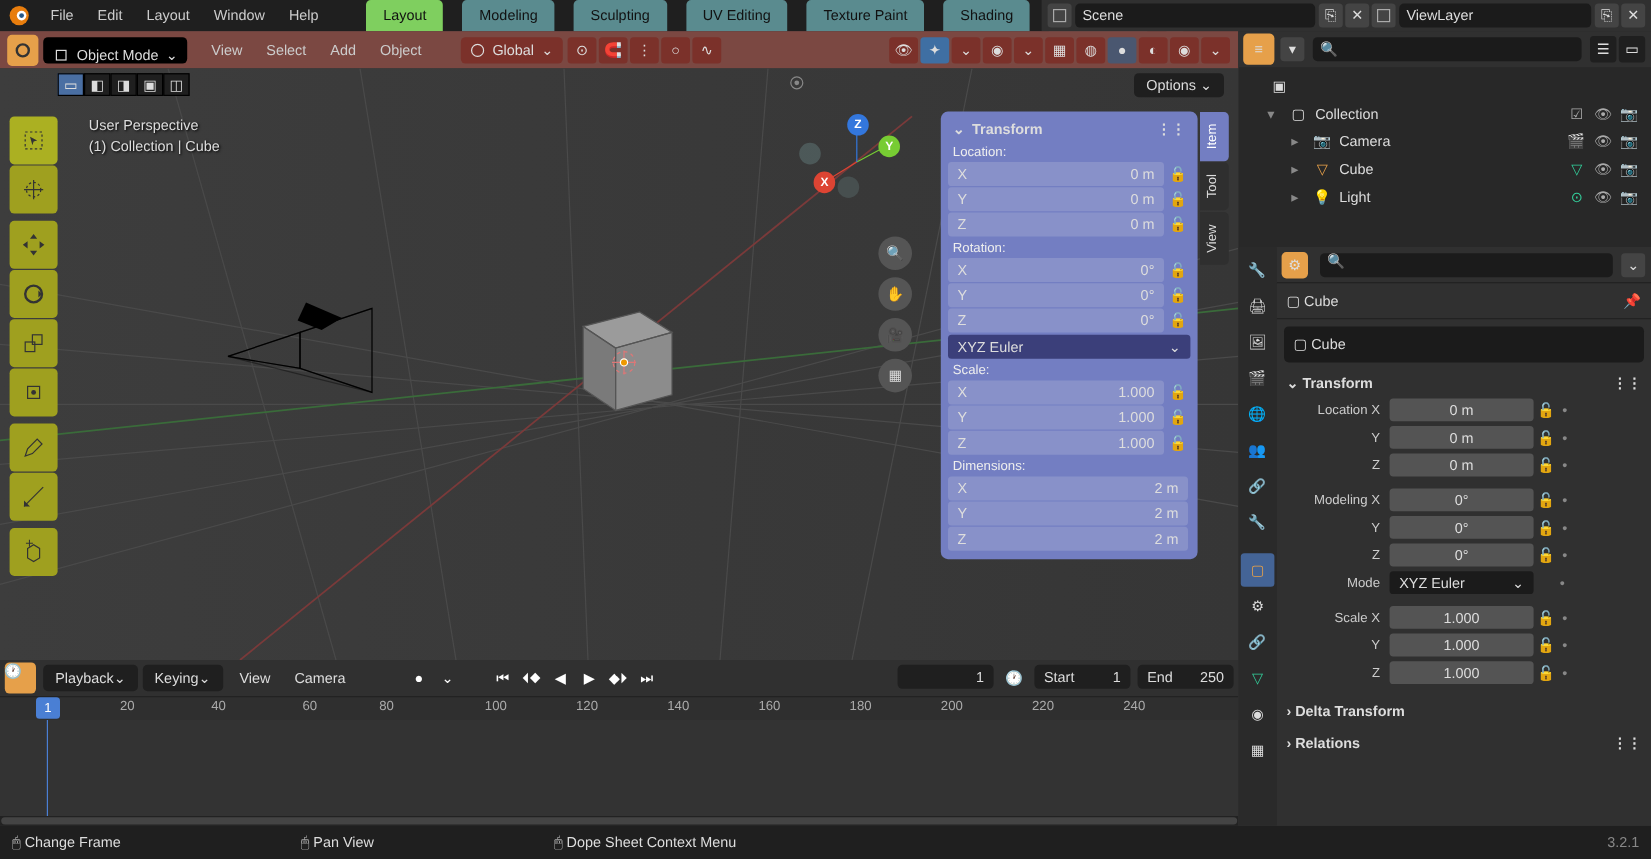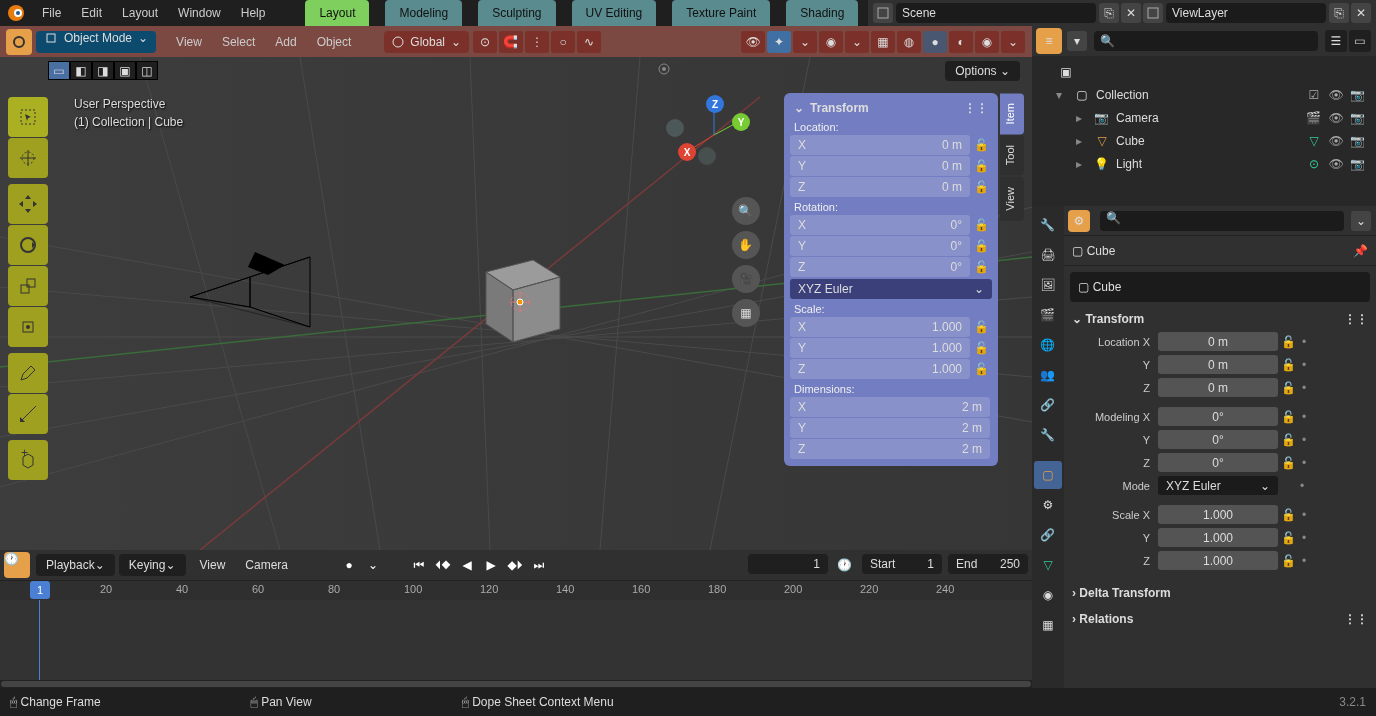--- a/index.html
+++ b/index.html
@@ -9,21 +9,21 @@
 .top-menu .mi{padding:0 10px;color:#ccc;cursor:pointer}
 .top-menu .sp{width:20px}
 .workspace-tabs{display:flex;height:26px;margin-left:10px}
 .workspace-tabs .wt{padding:0 14px;line-height:26px;background:#5a8b8f;border-radius:4px 4px 0 0;margin-right:16px;color:#111;cursor:pointer}
 .workspace-tabs .wt.active{background:#7fcf5f;color:#111}
 .scene-bar{position:absolute;top:0;right:0;height:26px;display:flex;align-items:center;background:#303030;padding:0 4px}
 .sb-field{display:flex;align-items:center;background:#1b1b1b;border-radius:4px;height:20px;width:200px;margin:0 2px;padding:0 6px}
 .sb-btn{width:20px;height:20px;background:#444;border-radius:3px;margin:0 1px;display:flex;align-items:center;justify-content:center;cursor:pointer}
 .header-row{position:absolute;top:26px;left:0;width:1032px;height:31px;background:#7b4842;display:flex;align-items:center;padding:0 6px}
 .hr-icon{width:26px;height:26px;background:#e6a04a;border-radius:4px;margin-right:4px;display:flex;align-items:center;justify-content:center}
-.mode-sel{background:#0c4a6e;border-radius:4px;height:22px;padding:0 8px;display:flex;align-items:flex-start;margin-right:10px;cursor:pointer}
+.mode-sel{background:#000000;border-radius:4px;height:22px;padding:0 8px;display:flex;align-items:flex-end;margin-right:10px;cursor:pointer}
 .hr-item{padding:0 10px;color:#ccc;cursor:pointer}
 .hr-pill{background:#7b312a;border-radius:4px;height:22px;padding:0 8px;display:flex;align-items:center;margin:0 3px;cursor:pointer}
 .hr-iconbtn{width:24px;height:22px;background:#7b312a;border-radius:3px;margin:0 1px;display:flex;align-items:center;justify-content:center;cursor:pointer}
 .hr-iconbtn.blue{background:#3f6fa3}
 .hr-iconbtn.sel{background:#4a5770}
 .main{position:absolute;top:57px;left:0;width:1032px;height:493px;background:#393939}
 .select-bar{position:absolute;top:4px;left:48px;display:flex}
 .sel-btn{width:22px;height:19px;background:#1f1f1f;border:1px solid #000;display:flex;align-items:center;justify-content:center;cursor:pointer}
 .sel-btn.active{background:#4a6fa3}
 .options-btn{position:absolute;top:4px;right:12px;background:#1f1f1f;border-radius:4px;padding:3px 10px;cursor:pointer}
@@ -474,21 +474,21 @@
           <span>End</span>
           <span>250</span>
         </div>
     </div>
   </div>
   <div class="tl-ruler">
     <div class="cursor">1</div>
     <div class="tick" style="left:100px">20</div>
     <div class="tick" style="left:176px">40</div>
     <div class="tick" style="left:252px">60</div>
-    <div class="tick" style="left:328px">80</div>
+    <div class="tick" style="left:316px">80</div>
     <div class="tick" style="left:404px">100</div>
     <div class="tick" style="left:480px">120</div>
     <div class="tick" style="left:556px">140</div>
     <div class="tick" style="left:632px">160</div>
     <div class="tick" style="left:708px">180</div>
     <div class="tick" style="left:784px">200</div>
     <div class="tick" style="left:860px">220</div>
     <div class="tick" style="left:936px">240</div>
   </div>
   <div class="tl-body">

